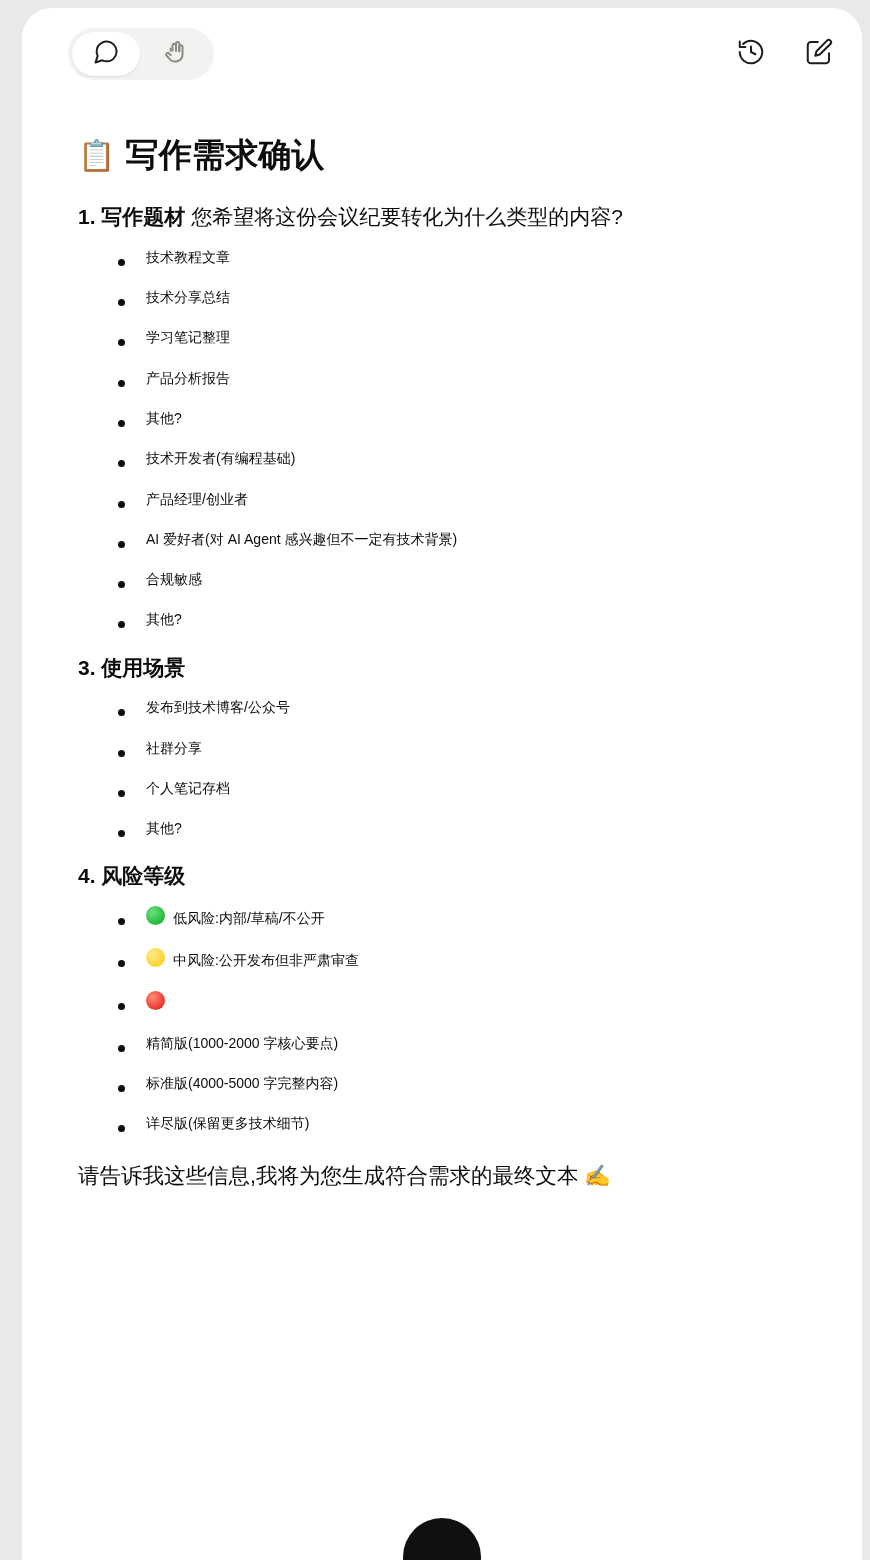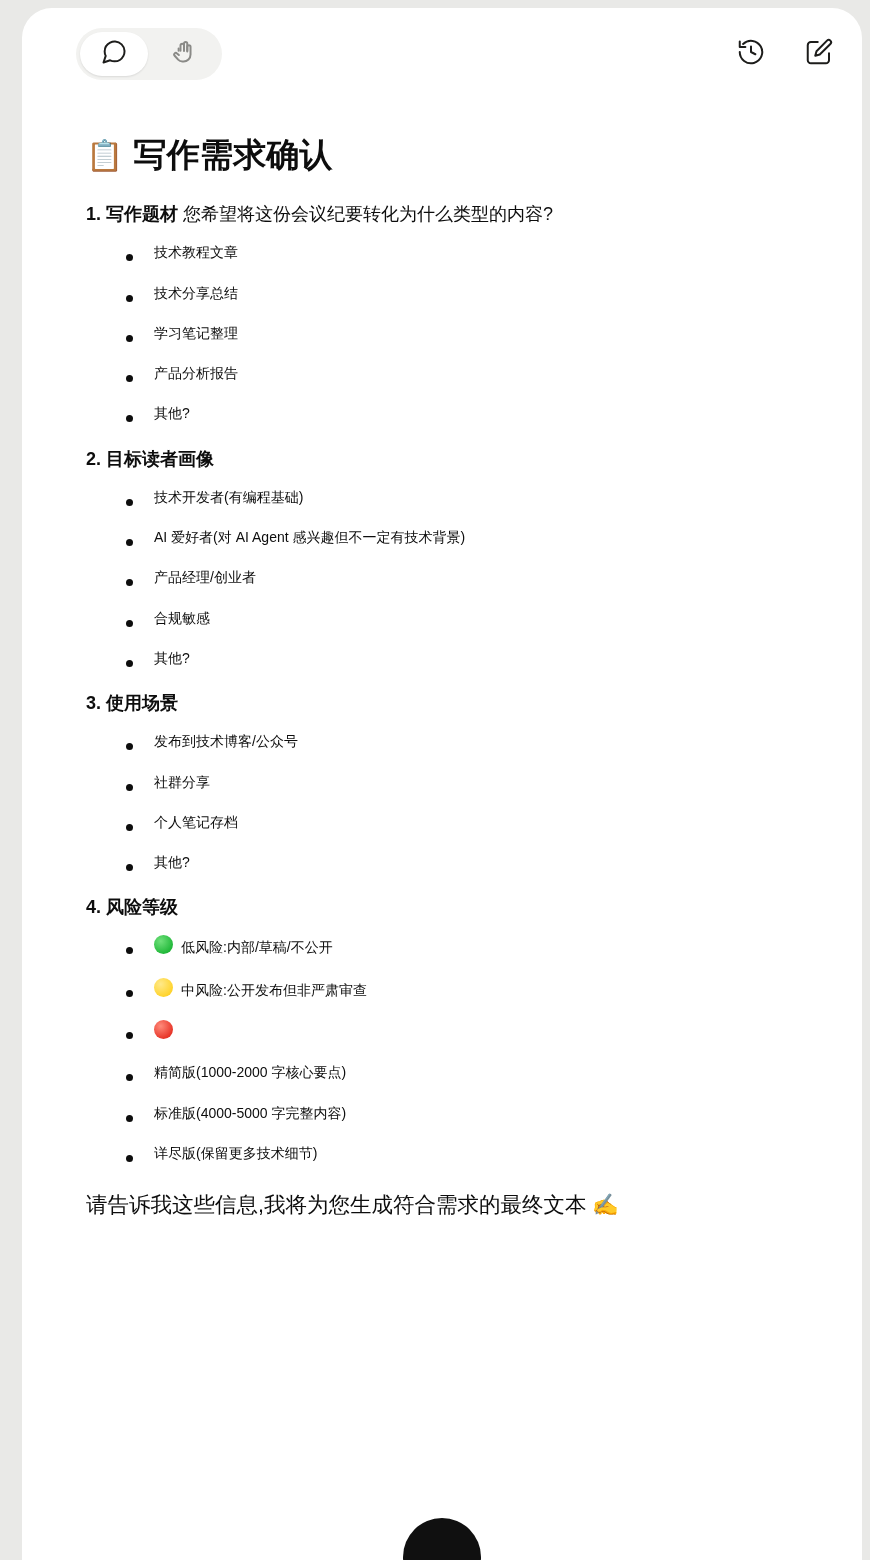--- a/index.html
+++ b/index.html
@@ -20,21 +20,20 @@
   }
   .sheet {
     position: absolute;
     left: 22px;
     top: 8px;
     right: 8px;
     bottom: 0;
     background: #ffffff;
     border-radius: 30px 30px 0 0;
     overflow: hidden;
-    padding-left: 8px;
   }
   
   .topbar {
     position: relative;
     height: 92px;
     display: flex;
     align-items: center;
     padding: 0 26px 0 46px;
   }
   .seg {
@@ -81,21 +80,21 @@
   }
   h1.title {
     font-size: 33px;
     line-height: 1.25;
     font-weight: 700;
     margin: 12px 0 26px 0;
     letter-spacing: .2px;
   }
   h1.title .emoji { font-size: 30px; margin-right: 10px; }
   .qline {
-    font-size: 18px;
+    font-size: 21px;
     line-height: 1.5;
     margin: 22px 0 8px 0;
     font-weight: 400;
   }
   .qline .qhead { font-weight: 700; }
   ul.opts {
     list-style: none;
     margin: 0 0 6px 0;
     padding: 0 0 0 30px;
   }
@@ -198,25 +197,24 @@
       </h1>
       <div id="sections">
           <p class="qline"><span class="qhead">1. 写作题材</span><span> 您希望将这份会议纪要转化为什么类型的内容?</span></p>
           <ul class="opts">
             <li><span>技术教程文章</span></li>
             <li><span>技术分享总结</span></li>
             <li><span>学习笔记整理</span></li>
             <li><span>产品分析报告</span></li>
             <li><span>其他?</span></li>
           </ul>
-          <p class="qline"><span class="qhead">2. 目标读者画像</span></p>
           <ul class="opts">
             <li><span>技术开发者(有编程基础)</span></li>
+            <li><span>产品经理/创业者</span></li>
             <li><span>AI 爱好者(对 AI Agent 感兴趣但不一定有技术背景)</span></li>
-            <li><span>产品经理/创业者</span></li>
             <li><span>合规敏感</span></li>
             <li><span>其他?</span></li>
           </ul>
           <p class="qline"><span class="qhead">3. 使用场景</span></p>
           <ul class="opts">
             <li><span>发布到技术博客/公众号</span></li>
             <li><span>社群分享</span></li>
             <li><span>个人笔记存档</span></li>
             <li><span>其他?</span></li>
           </ul>

